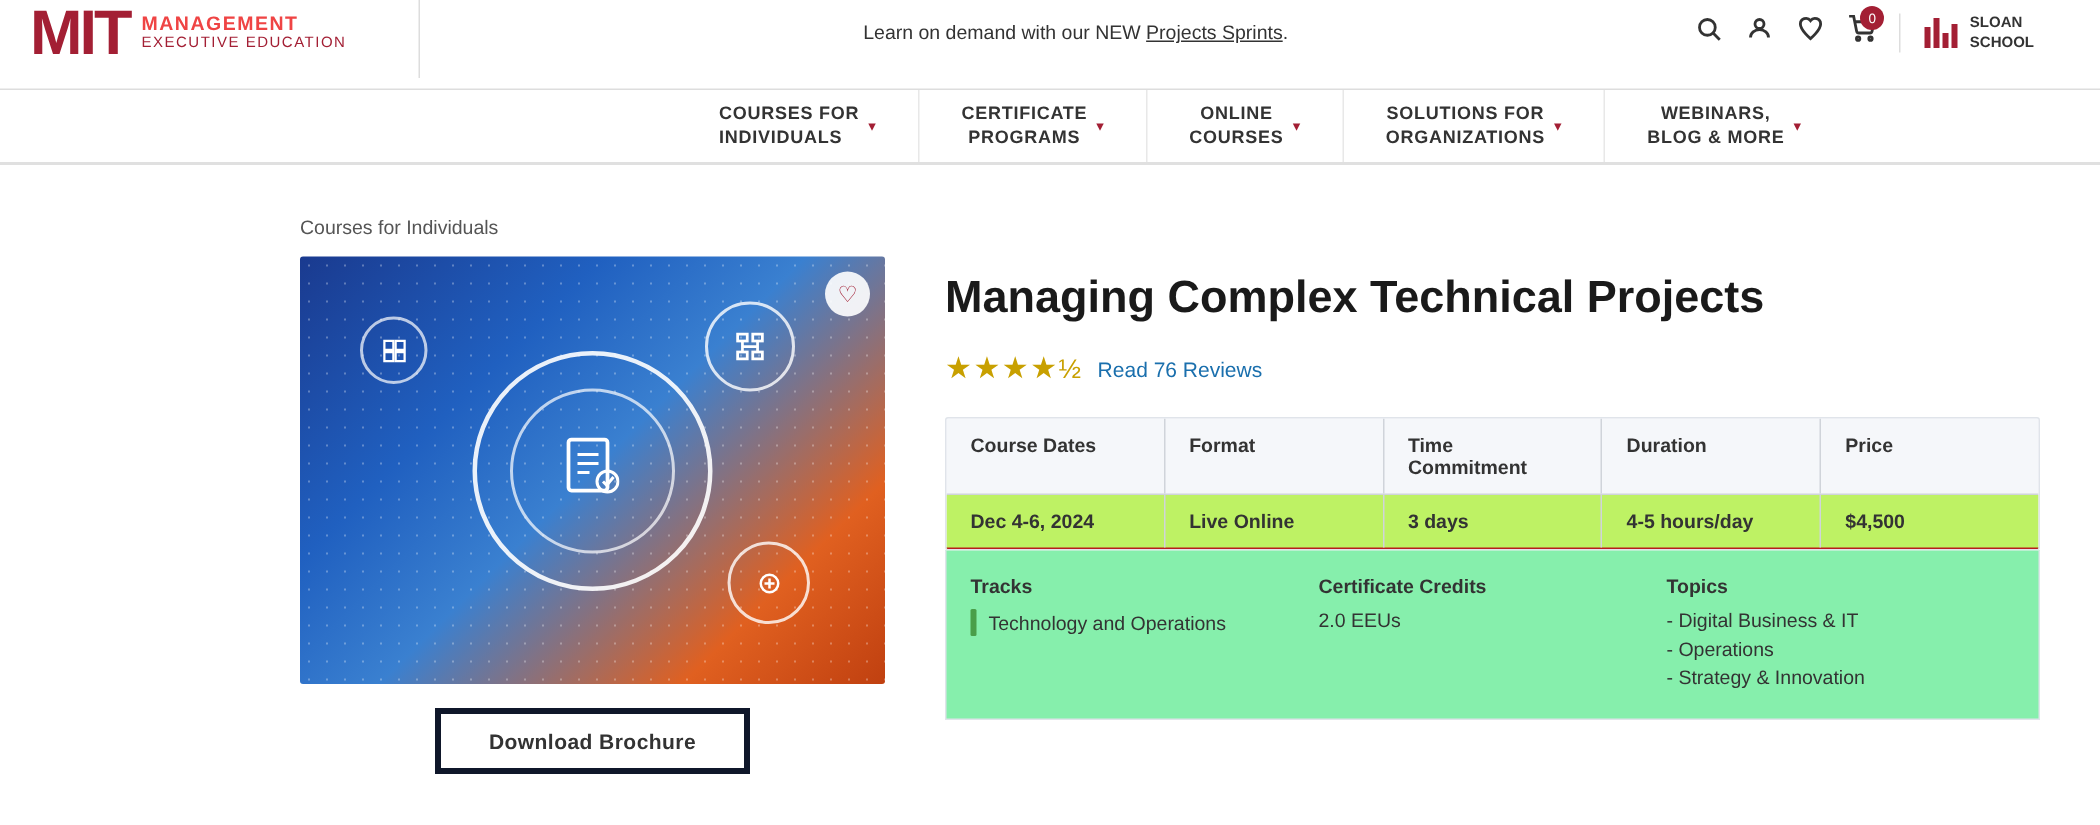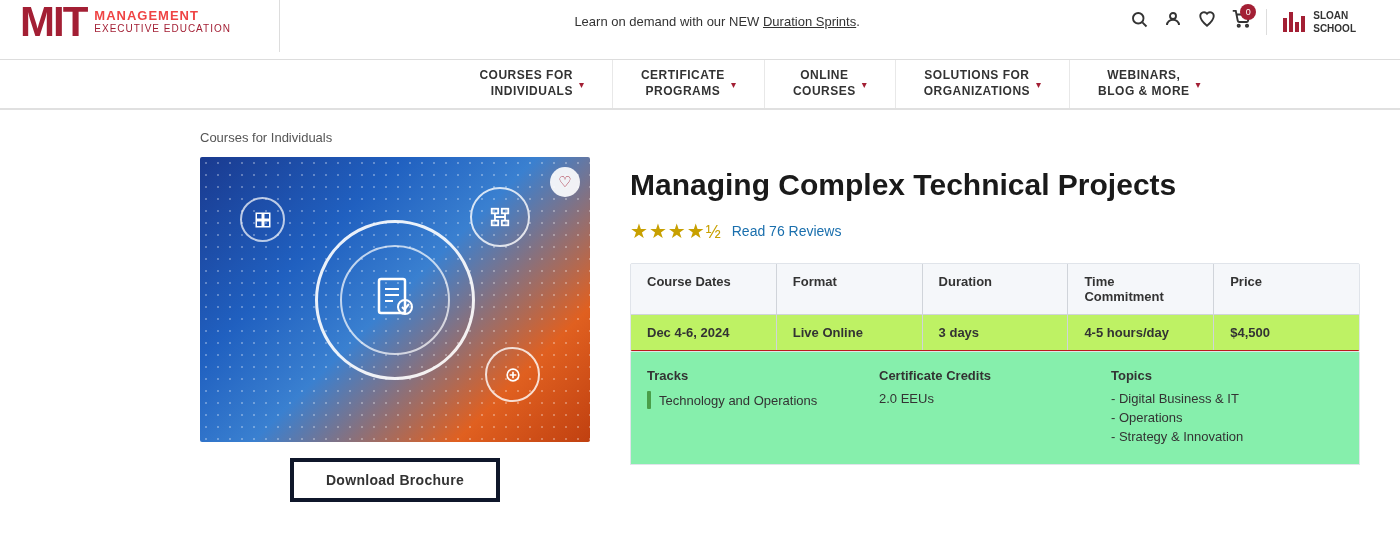--- a/index.html
+++ b/index.html
@@ -121,20 +121,21 @@
       text-transform: uppercase;
       line-height: 1.3;
     }
     .nav-chevron { color: #a31f34; font-size: 10px; }
 
     
     .main-content {
       padding: 20px 40px 30px 200px;
       display: flex;
       flex-direction: column;
+      margin-top: 14px;
     }
     .breadcrumb {
       font-size: 13px;
       color: #555;
       margin-bottom: 12px;
     }
 
     .course-layout {
       display: flex;
       gap: 40px;
@@ -366,21 +367,21 @@
     <div class="logo-mit">
       <span style="font-size:42px;font-weight:900;color:#a31f34;letter-spacing:-2px;">MIT</span>
     </div>
     <div class="logo-text">
       <div class="mgmt">MANAGEMENT</div>
       <div class="exec">EXECUTIVE EDUCATION</div>
     </div>
   </div>
 
   <div class="banner-message">
-    <span>Learn on demand with our NEW </span><a href="#">Duration Sprints</a><span>.</span>
+    <span>Learn on demand with our NEW </span><a href="#">Projects Sprints</a><span>.</span>
   </div>
 
   <div class="header-icons">
     <div class="icon-btn">
       <svg width="18" height="18" viewBox="0 0 24 24" fill="none" stroke="#333" stroke-width="2.5">
         <circle cx="11" cy="11" r="7"></circle>
           <line x1="16.5" y1="16.5" x2="22" y2="22"></line>
       </svg>
     </div>
     <div class="icon-btn">
@@ -413,21 +414,21 @@
       <div class="sloan-text">
         <div>SLOAN</div>
         <div>SCHOOL</div>
       </div>
     </div>
   </div>
 </div>
 
 <nav class="main-nav">
   <div class="nav-item">
-    <div class="nav-label" style="text-align:right;">COURSES FOR<br>INDIVIDUALS</div>
+    <div class="nav-label" style="text-align:left;">COURSES FOR<br>INDIVIDUALS</div>
     <span class="nav-chevron">▾</span>
   </div>
   <div class="nav-item">
     <div class="nav-label">CERTIFICATE<br>PROGRAMS</div>
     <span class="nav-chevron">▾</span>
   </div>
   <div class="nav-item">
     <div class="nav-label">ONLINE<br>COURSES</div>
     <span class="nav-chevron">▾</span>
   </div>
@@ -504,22 +505,22 @@
 
       <div class="rating-row">
         <span class="stars">★★★★<span style="font-size:18px;color:#c8a000;">½</span></span>
         <a href="#" class="read-reviews">Read 76 Reviews</a>
       </div>
 
       <div class="course-table">
         <div class="table-header-row">
           <div class="table-cell table-cell-header table-divider">Course Dates</div>
           <div class="table-cell table-cell-header table-divider">Format</div>
+          <div class="table-cell table-cell-header table-divider">Time Commitment</div>
           <div class="table-cell table-cell-header table-divider">Duration</div>
-          <div class="table-cell table-cell-header table-divider">Time Commitment</div>
           <div class="table-cell table-cell-header">Price</div>
         </div>
         <div class="table-data-row">
           <div class="table-cell table-cell-value table-divider">Dec 4-6, 2024</div>
           <div class="table-cell table-cell-value table-divider">Live Online</div>
           <div class="table-cell table-cell-value table-divider">3 days</div>
           <div class="table-cell table-cell-value table-divider">4-5 hours/day</div>
           <div class="table-cell table-cell-value">$4,500</div>
         </div>
       </div>

